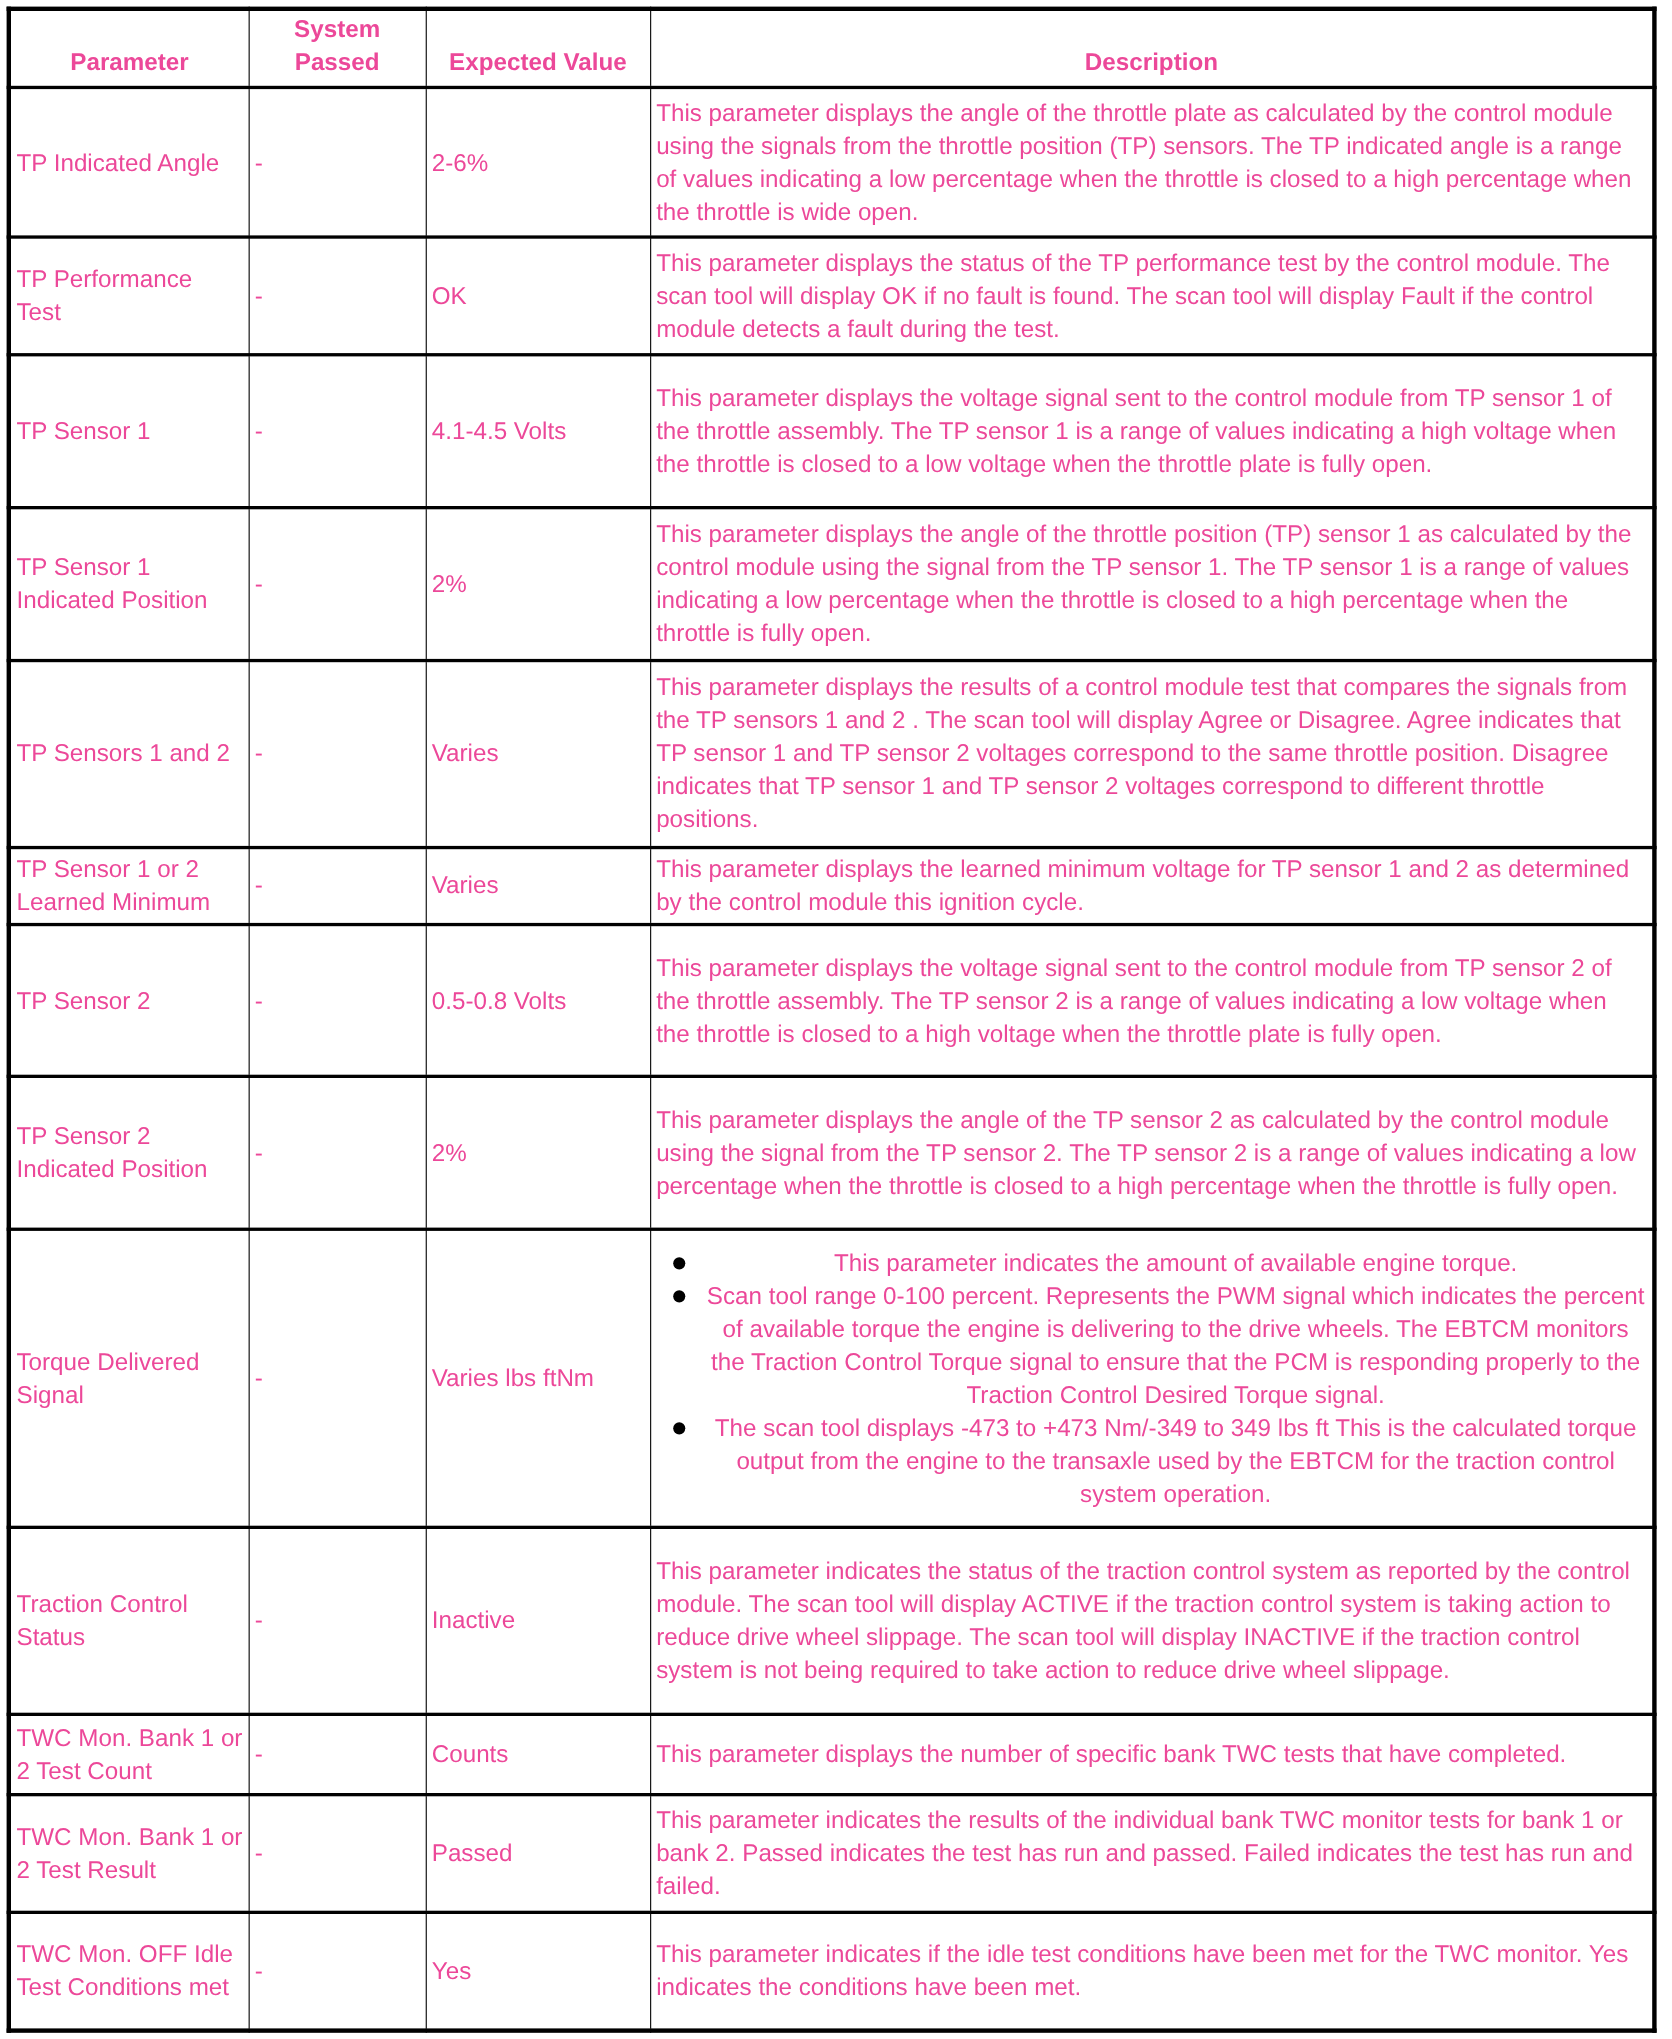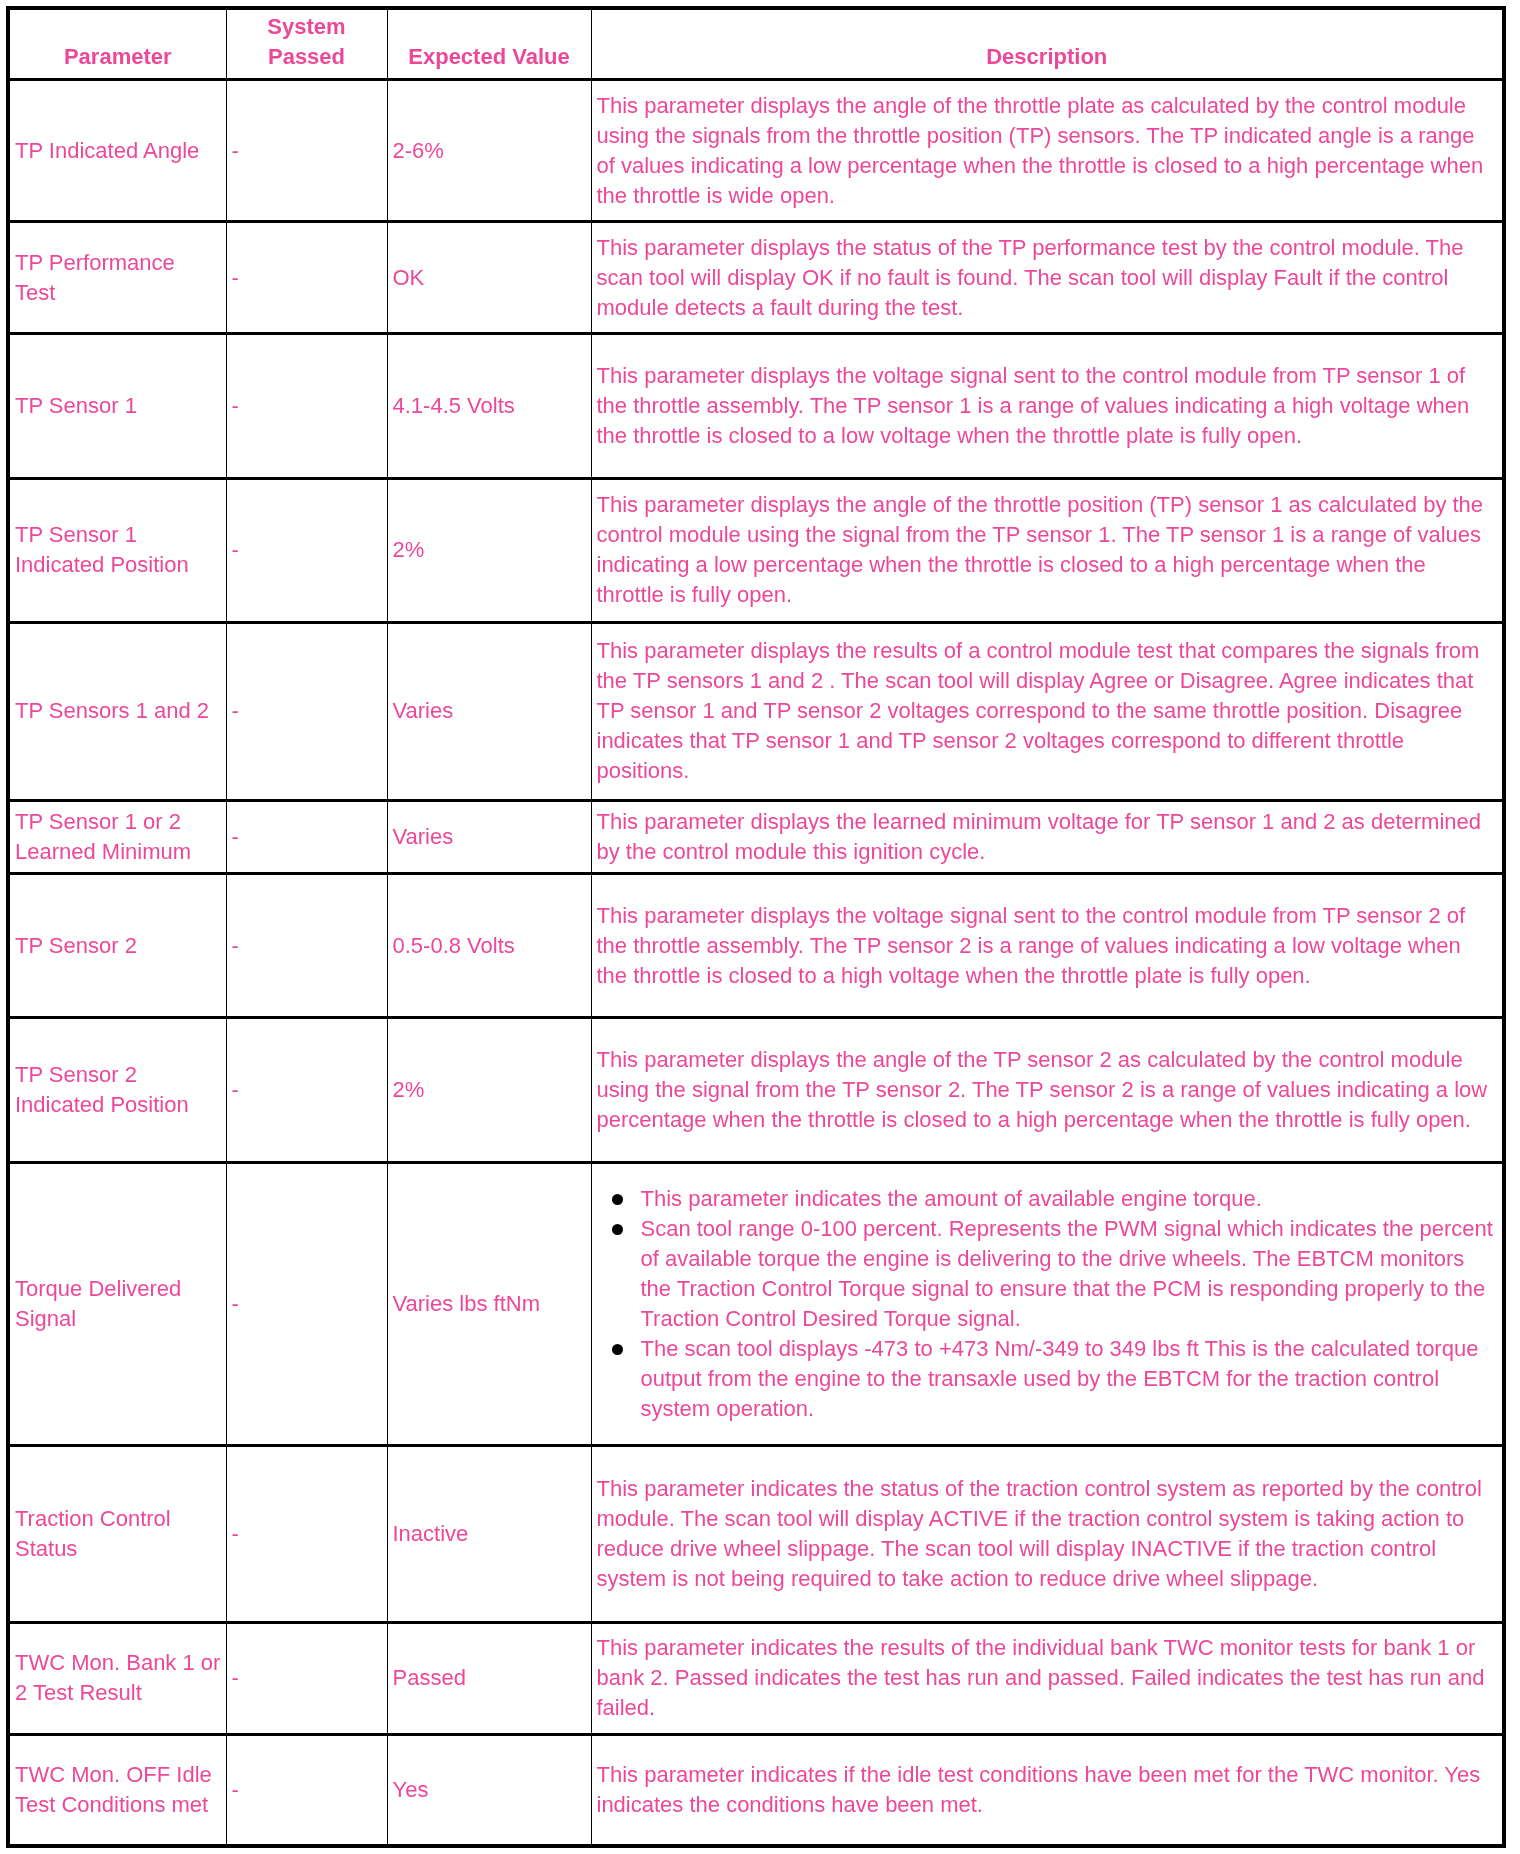--- a/index.html
+++ b/index.html
@@ -11,21 +11,21 @@
     border: 4px solid #000;
     font-family: "Liberation Sans", sans-serif;
     font-size: 22px; line-height: 30px; color: #ec4899;
     table-layout: fixed;
   }
   th, td { border: 1.5px solid #000; padding: 2px 5px; vertical-align: middle; text-align: left; }
   th { font-weight: bold; text-align: center; vertical-align: bottom; padding-bottom: 6px; }
   thead tr { border-bottom: 3px solid #000; }
   tbody tr { border-bottom: 3px solid #000; }
   col.c1 { width: 218px; } col.c2 { width: 161px; } col.c3 { width: 204px; } col.c4 { width: auto; }
-  ul.bullets { margin: 0; padding: 0 0 0 44px; list-style: none; }
+  ul.bullets { margin: 0; padding: 0 0 0 44px; list-style: none; text-align: center; }
   ul.bullets li { position: relative; }
   ul.bullets li::before {
     content: ""; position: absolute; left: -29px; top: 10px;
     width: 11px; height: 11px; border-radius: 50%; background: #000;
   }
 </style>
 </head>
 <body>
 
 <table class="data-table">
@@ -103,20 +103,26 @@
           <li>The scan tool displays -473 to +473 Nm/-349 to 349 lbs ft This is the calculated torque output from the engine to the transaxle used by the EBTCM for the traction control system operation.</li>
         </ul>
       </td>
     </tr>
     <tr style="height:162px">
       <td>Traction Control Status</td>
       <td>-</td>
       <td>Inactive</td>
       <td>This parameter indicates the status of the traction control system as reported by the control module. The scan tool will display ACTIVE if the traction control system is taking action to reduce drive wheel slippage. The scan tool will display INACTIVE if the traction control system is not being required to take action to reduce drive wheel slippage.</td>
     </tr>
+    <tr style="height:70px">
+      <td>TWC Mon. Bank 1 or 2 Test Count</td>
+      <td>-</td>
+      <td>Counts</td>
+      <td>This parameter displays the number of specific bank TWC tests that have completed.</td>
+    </tr>
     <tr style="height:102px">
       <td>TWC Mon. Bank 1 or 2 Test Result</td>
       <td>-</td>
       <td>Passed</td>
       <td>This parameter indicates the results of the individual bank TWC monitor tests for bank 1 or bank 2. Passed indicates the test has run and passed. Failed indicates the test has run and failed.</td>
     </tr>
     <tr style="height:102px">
       <td>TWC Mon. OFF Idle Test Conditions met</td>
       <td>-</td>
       <td>Yes</td>

